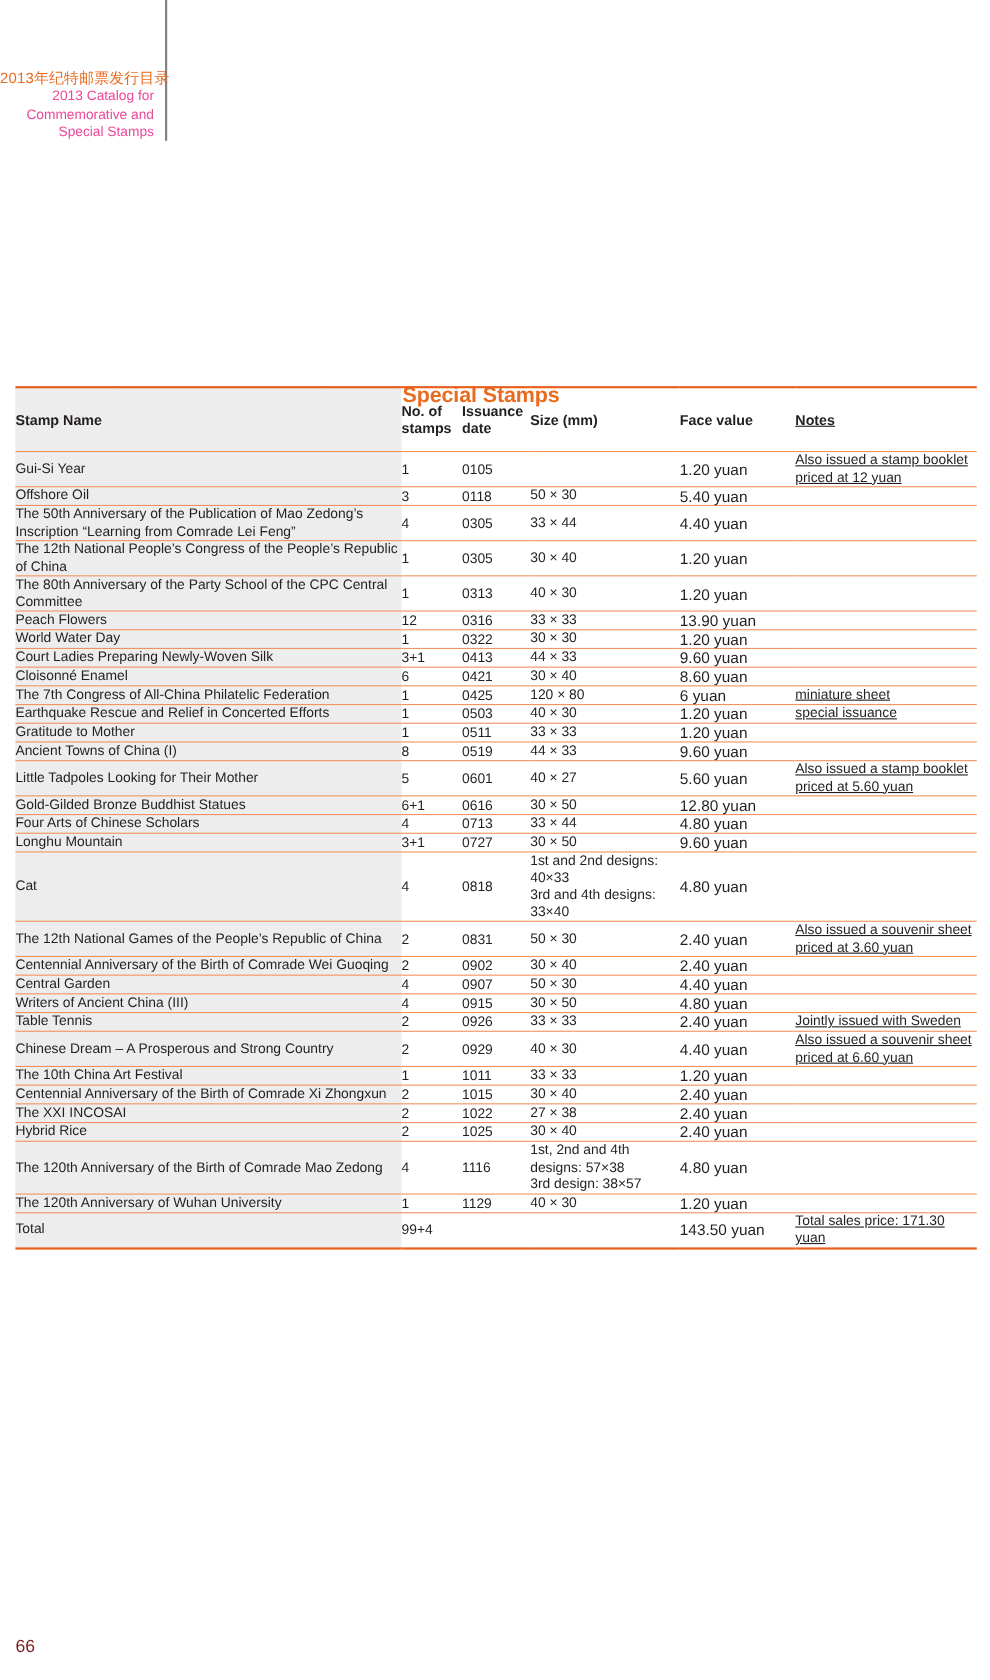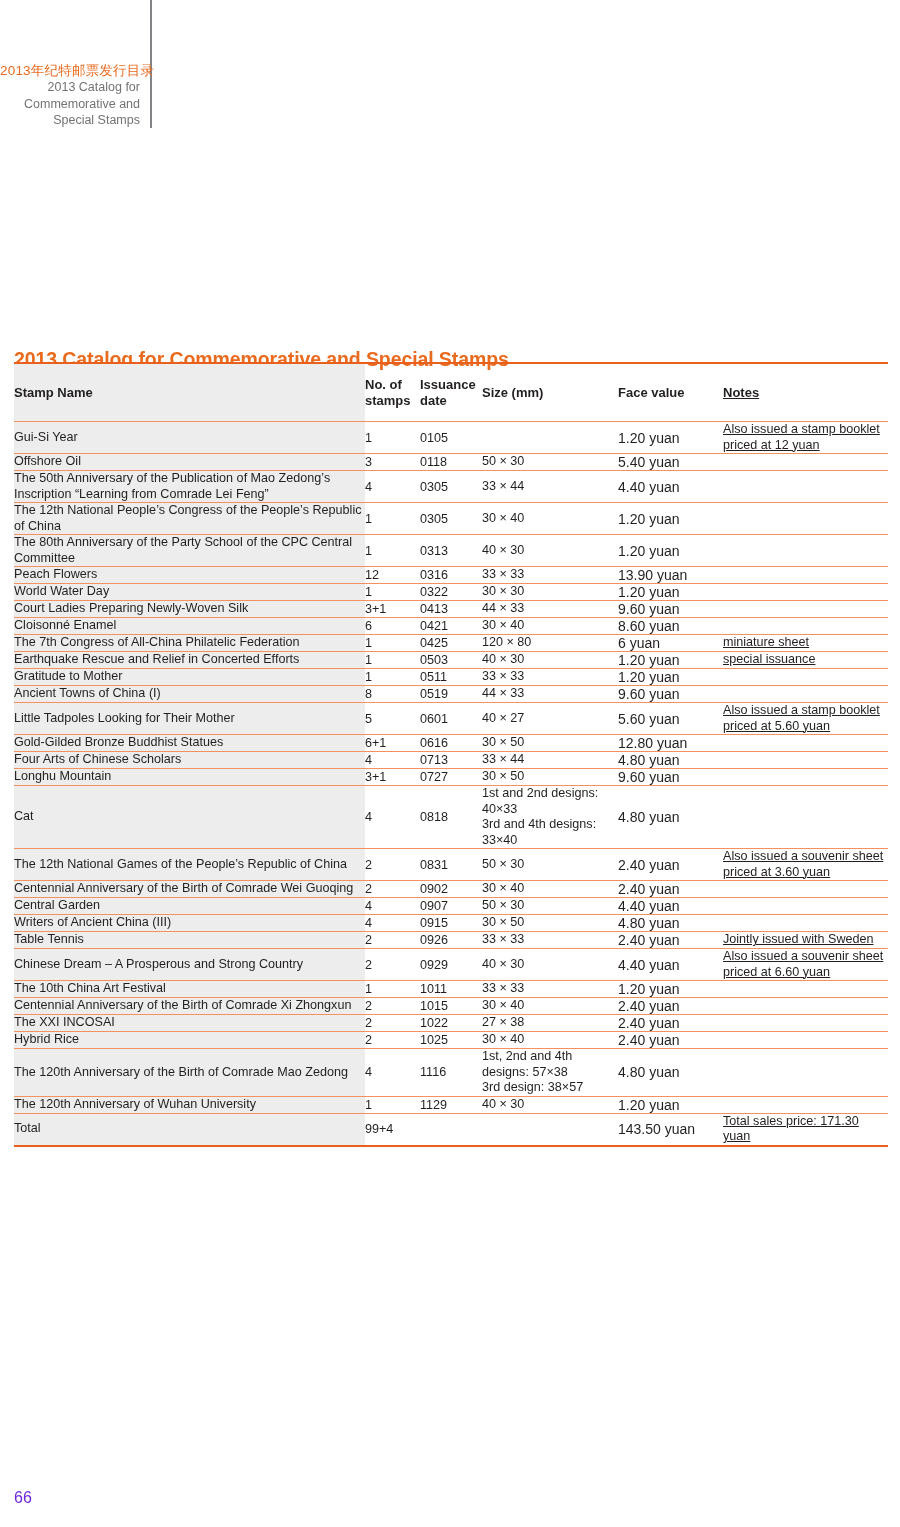--- a/index.html
+++ b/index.html
@@ -32,21 +32,21 @@
   #running-head .cn {
     display: block;
     color: #ea6a1e;
     font-size: 13.5px;
     line-height: 17px;
     letter-spacing: 0.2px;
     white-space: nowrap;
   }
   #running-head .en {
     display: block;
-    color: #737373;
+    color: #ec4899;
     font-size: 12.5px;
     line-height: 15.5px;
     margin-top: 1px;
   }
 
   
   #page-title {
     position: absolute;
     left: 14px;
     top: 304px;
@@ -55,21 +55,21 @@
     color: #ea6a1e;
     letter-spacing: -0.1px;
     white-space: nowrap;
     margin-top: 44px;
   }
 
   
   #catalog-table-wrap {
     position: absolute;
     left: 14px;
-    top: 362px;
+    top: 351px;
     width: 874px;
   }
   table.catalog {
     border-collapse: collapse;
     width: 874px;
     table-layout: fixed;
   }
   table.catalog tr { background: transparent; }
 
   table.catalog td, table.catalog th {
@@ -116,21 +116,21 @@
   
   tbody tr td { border-bottom: 1.6px solid #f2925f; }
   tbody tr.total-row td { border-bottom: 2.5px solid #e8601c; }
 
   
   #page-number {
     position: absolute;
     left: 14px;
     top: 1489px;
     font-size: 16px;
-    color: #6d28d9;
+    color: #7f1d1d;
   }
 </style>
 </head>
 <body>
 
 <div id="running-head">
   <span class="cn">2013年纪特邮票发行目录</span>
   <span class="en">2013 Catalog for</span>
   <span class="en">Commemorative and</span>
   <span class="en">Special Stamps</span>

